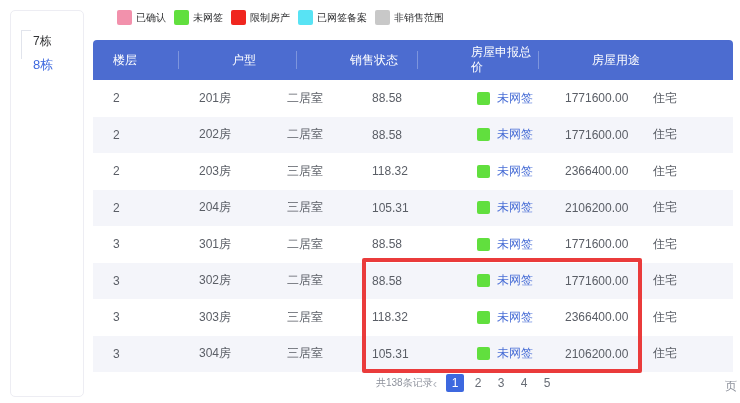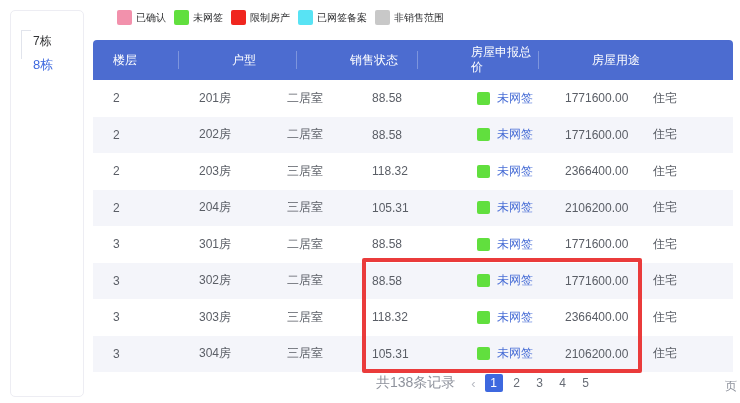--- a/index.html
+++ b/index.html
@@ -32,21 +32,21 @@
   .tr.stripe{background:#f4f5fa;}
   .td{box-sizing:border-box;padding-left:20px;font-size:12px;color:#5a5e66;white-space:nowrap;overflow:hidden;}
   .c1{width:86px;}.c2{width:88px;}.c3{width:85px;}.c4{width:105px;}
   .c5{width:88px;}.c6{width:88px;}.c7{width:100px;}
   .td.status{display:flex;align-items:center;}
   .sq{width:13px;height:13px;border-radius:2px;background:var(--green,#61df3e);margin-right:7px;flex:none;}
   .st{color:#4a6fd6;}
 
   
   .pagination{position:absolute;left:376px;top:374px;display:flex;align-items:center;height:18px;}
-  .total{font-size:14px;color:#8e929c;margin-right:16px;white-space:nowrap;}
+  .total{font-size:10px;color:#8e929c;margin-right:0;white-space:nowrap;}
   .prev{font-size:13px;color:#b7bac2;margin-right:9px;cursor:pointer;}
   .pages{display:flex;align-items:center;}
   .page{width:18px;height:18px;line-height:18px;text-align:center;font-size:12px;
         color:#676c75;margin-right:5px;cursor:pointer;border-radius:2px;}
   .page.active{background:var(--accent,#3d68df);color:#fff;}
   .page-suffix{position:absolute;left:725px;top:378px;font-size:12px;color:#8e929c;z-index:4;}
 
   
   .red-box{position:absolute;left:362px;top:258px;width:280px;height:115px;box-sizing:border-box;
     border:4px solid var(--highlight,#ea3b3b);border-radius:2px;z-index:5;pointer-events:none;}

